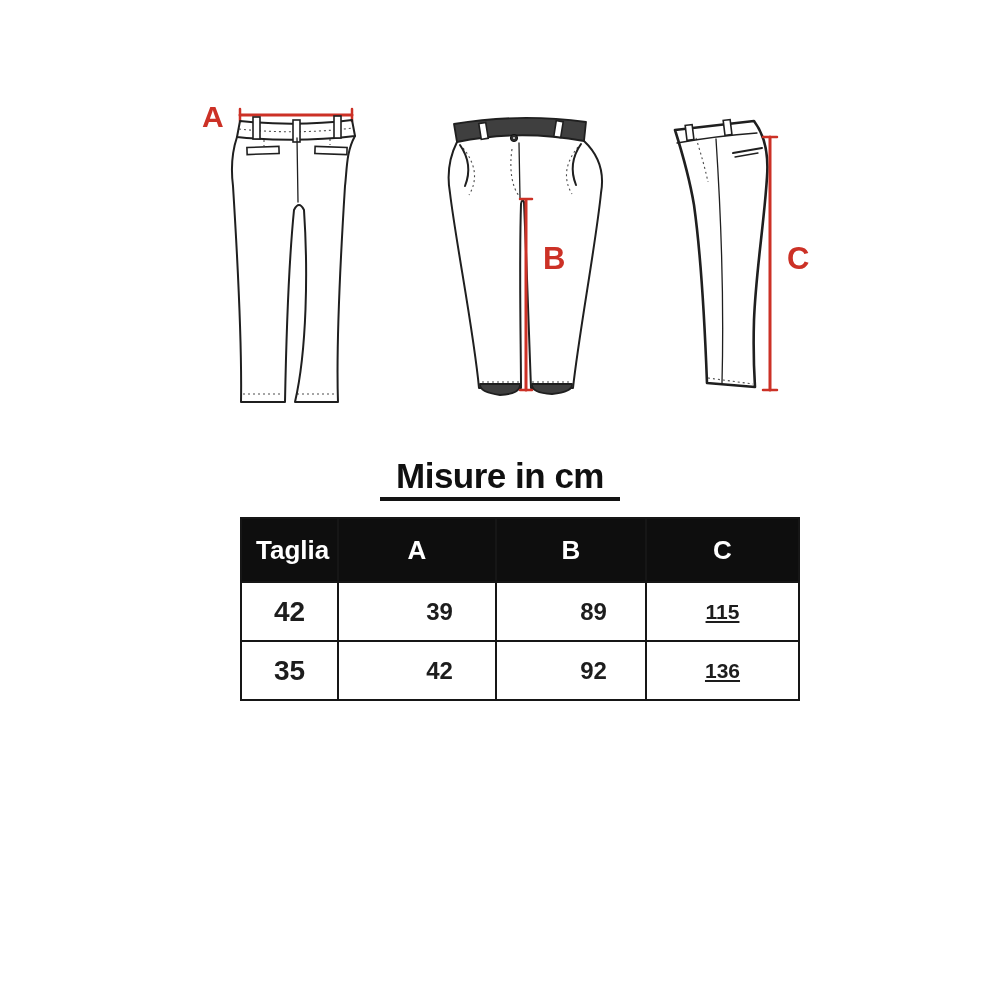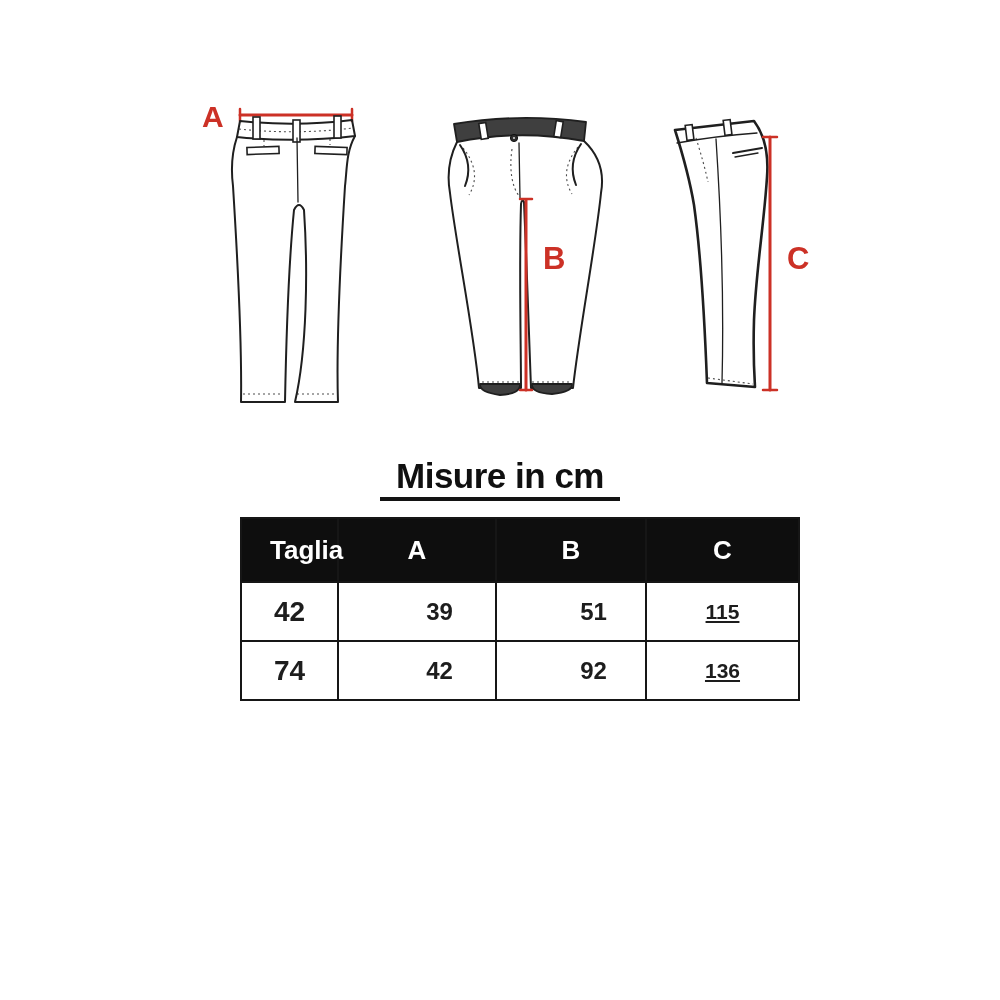--- a/index.html
+++ b/index.html
@@ -49,21 +49,21 @@
     border:2px solid #161616;
     text-align:center;vertical-align:middle;
     color:#1d1d1d;font-weight:800;
   }
   .size-table thead th{
     background:var(--table-header-bg,#0e0e0e);
     color:var(--table-header-text,#ffffff);
     height:60px;font-size:26px;
   }
   .size-table thead th.first{
-    text-align:left;padding-left:28px;
+    text-align:left;padding-left:14px;
   }
   .size-table tbody td{height:55px;background:#ffffff;}
   .size-table td.col-size{font-size:28px;}
   .size-table td.col-ab{font-size:24px;padding-left:46px;}
   .size-table td.col-c{font-size:21px;text-decoration:underline;}
 </style>
 </head>
 <body>
 
 <div class="canvas">
@@ -157,25 +157,25 @@
         <th class="first">Taglia</th>
         <th>A</th>
         <th>B</th>
         <th>C</th>
       </tr>
     </thead>
     <tbody>
       <tr>
         <td class="col-size">42</td>
         <td class="col-ab">39</td>
-        <td class="col-ab">51</td>
+        <td class="col-ab">89</td>
         <td class="col-c">115</td>
       </tr>
       <tr>
-        <td class="col-size">74</td>
+        <td class="col-size">35</td>
         <td class="col-ab">42</td>
         <td class="col-ab">92</td>
         <td class="col-c">136</td>
       </tr>
     </tbody>
   </table>
 
 </div>
 
 </body></html>

